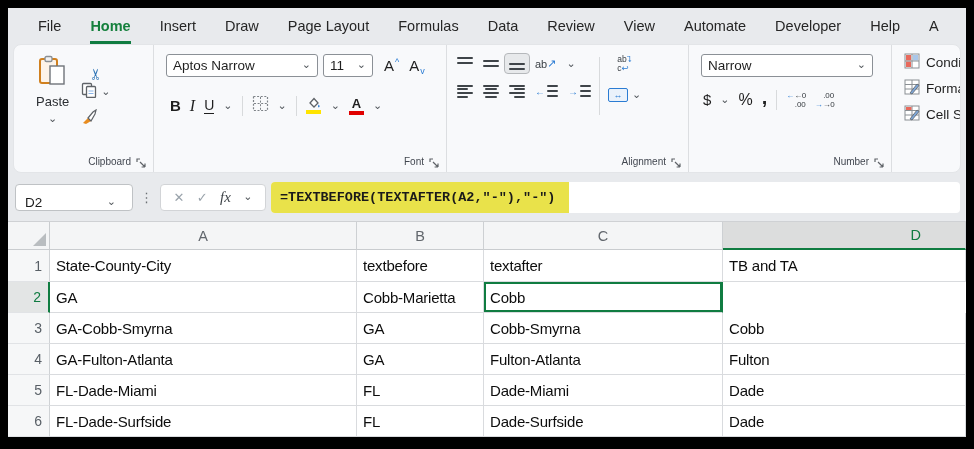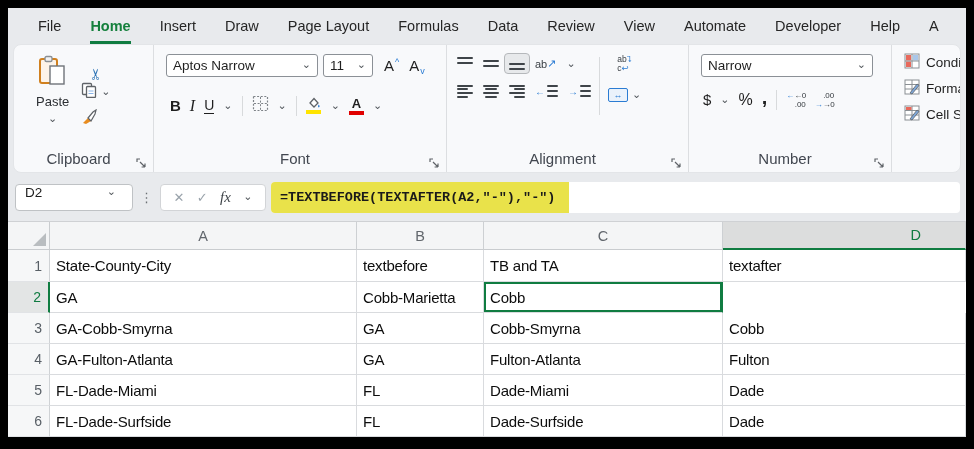--- a/index.html
+++ b/index.html
@@ -8,21 +8,21 @@
   .app { width:958px; height:429px; background:#e8eaed; display:flex; flex-direction:column; overflow:hidden; }
 
   
   .tabbar { height:36px; display:flex; align-items:stretch; padding-left:30px; gap:29px; white-space:nowrap; overflow:hidden; }
   .tab { display:flex; align-items:center; font-size:14.5px; color:#262626; border-bottom:3px solid transparent; padding-top:3px; cursor:default; }
   .tab.active { font-weight:700; border-bottom-color:#107c41; color:#15803d; }
 
   
   .ribbon { height:130px; margin:0 5px; background:#f8f9fb; border:1px solid #e3e5e8; border-radius:8px; display:flex; overflow:hidden; }
   .grp { position:relative; border-right:1px solid #dcdee1; flex:none; }
-  .grp-label { position:absolute; bottom:5px; left:0; right:10px; text-align:center; font-size:15px; color:#424750; }
+  .grp-label { position:absolute; bottom:5px; left:0; right:22px; text-align:right; font-size:10px; color:#424750; }
   .launcher { position:absolute; right:6px; bottom:6px; width:11px; height:11px; }
   .chev::before { content:"⌄"; font-size:11px; color:#51565b; position:relative; top:-2px; }
   .sepv { width:1px; background:#d8dadc; align-self:center; }
 
   
   .grp-clip { width:140px; }
   .clip-body { display:flex; gap:12px; padding:10px 0 0 22px; }
   .paste-btn { display:flex; flex-direction:column; align-items:center; gap:1px; }
   .paste-btn .lbl { font-size:13px; color:#2c2f33; margin-top:2px; }
   .clip-col { display:flex; flex-direction:column; gap:7px; padding-top:2px; }
@@ -79,21 +79,21 @@
   .dec .ar { color:#2b7cd3; }
 
   
   .grp-styles { flex:1; border-right:none; }
   .styles-body { display:flex; flex-direction:column; gap:6px; padding:8px 0 0 12px; }
   .style-item { display:flex; align-items:center; gap:6px; white-space:nowrap; overflow:hidden; }
   .style-item .lbl { font-size:13.5px; color:#1f1f1f; }
 
   
   .fbar { height:48px; display:flex; align-items:center; padding:0 6px 0 7px; gap:5px; }
-  .namebox { width:118px; height:27px; background:#fff; border:1px solid #bfc2c5; border-radius:4px; display:flex; align-items:flex-start; justify-content:space-between; padding:0 16px 0 9px; font-size:13.5px; color:#1d1d1d; }
+  .namebox { width:118px; height:27px; background:#fff; border:1px solid #bfc2c5; border-radius:4px; display:flex; align-items:flex-end; justify-content:space-between; padding:0 16px 0 9px; font-size:13.5px; color:#1d1d1d; }
   .dots { color:#6b7075; font-size:13px; padding:0 2px; }
   .fxbox { width:106px; height:27px; background:#fff; border:1px solid #d2d4d7; border-radius:4px; display:flex; align-items:center; justify-content:space-evenly; }
   .x-ic::before { content:"✕"; color:#9aa3ab; font-size:13px; }
   .ck-ic::before { content:"✓"; color:#9aa3ab; font-size:13px; }
   .fx { font-family:"Liberation Serif",serif; font-style:italic; font-size:15px; color:#3f4449; }
   .farea { flex:1; height:31px; background:#fff; border-radius:4px; display:flex; align-items:stretch; overflow:hidden; }
   .hl { background:#e9e24a; display:flex; align-items:center; padding:0 14px 0 9px; }
   .formula { font-family:"Liberation Mono","DejaVu Sans Mono",monospace; font-size:13.5px; font-weight:600; color:#1a1a1a; white-space:pre; }
 
   
@@ -410,22 +410,22 @@
       <div class="ch">A</div>
       <div class="ch">B</div>
       <div class="ch">C</div>
       <div class="ch ch-sel">D</div>
     </div>
 
     <div class="grow r1">
       <div class="rh">1</div>
       <div class="cell">State-County-City</div>
       <div class="cell">textbefore</div>
+      <div class="cell">textafter</div>
       <div class="cell">TB and TA</div>
-      <div class="cell">textafter</div>
     </div>
     <div class="grow">
       <div class="rh rh-sel">2</div>
       <div class="cell">GA</div>
       <div class="cell">Cobb-Marietta</div>
       <div class="cell cell-sel">Cobb</div>
     </div>
     <div class="grow">
       <div class="rh">3</div>
       <div class="cell">GA-Cobb-Smyrna</div>

